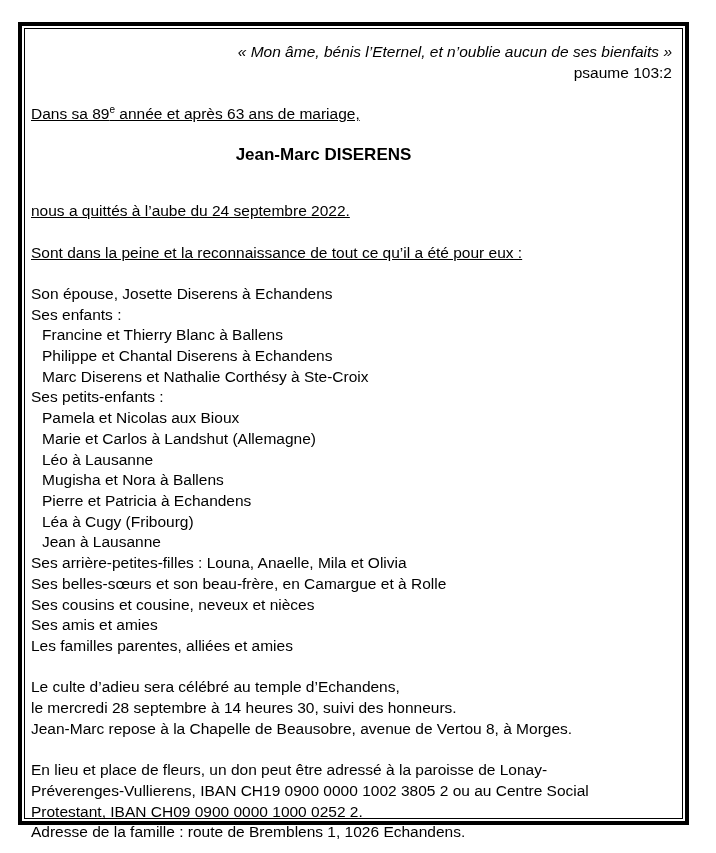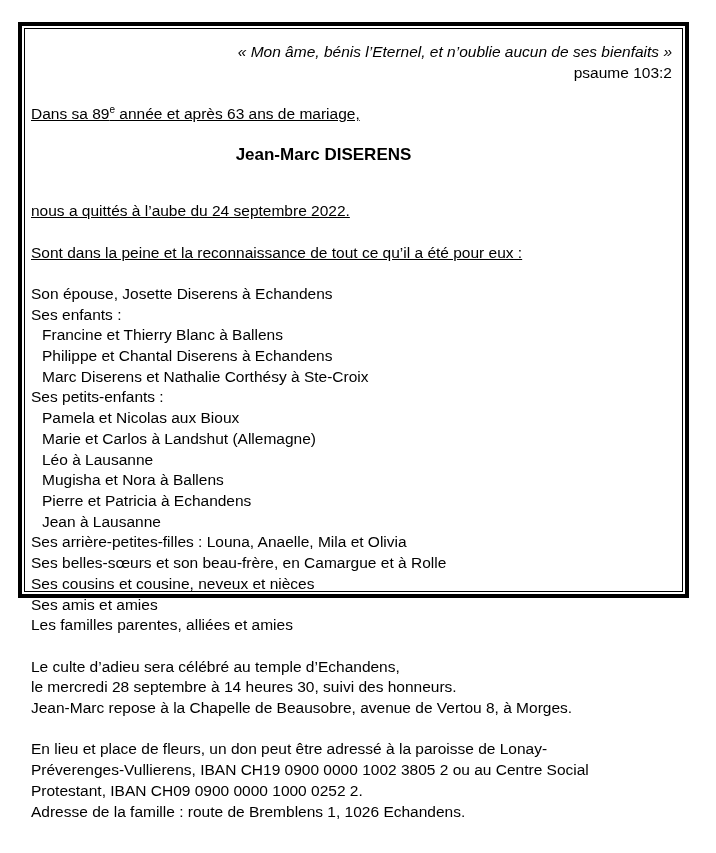--- a/index.html
+++ b/index.html
@@ -14,21 +14,21 @@
     color: #000000;
     font-family: "Liberation Sans", "DejaVu Sans", sans-serif;
     font-size: 15.5px;
     position: relative;
   }
   .frame-outer {
     position: absolute;
     left: 18px;
     top: 22px;
     width: 671px;
-    height: 576px;
+    height: 803px;
     box-sizing: border-box;
     border: 4px solid var(--border-color, #000);
   }
   .frame-inner {
     position: absolute;
     inset: 2px;
     border: 1.5px solid var(--border-color, #000);
     box-sizing: border-box;
     padding: 13px 10px 0 6px;
     line-height: 20.7px;
@@ -95,20 +95,21 @@
         <div class="tline"><span>Ses enfants :</span></div>
         <div class="tline indent"><span>Francine et Thierry </span><b>Blanc</b><span> à Ballens</span></div>
         <div class="tline indent"><span>Philippe et Chantal </span><b>Diserens</b><span> à Echandens</span></div>
         <div class="tline indent"><span>Marc </span><b>Diserens</b><span> et Nathalie </span><b>Corthésy</b><span> à Ste-Croix</span></div>
         <div class="tline"><span>Ses petits-enfants :</span></div>
         <div class="tline indent"><span>Pamela et Nicolas aux Bioux</span></div>
         <div class="tline indent"><span>Marie et Carlos à Landshut (Allemagne)</span></div>
         <div class="tline indent"><span>Léo à Lausanne</span></div>
         <div class="tline indent"><span>Mugisha et Nora à Ballens</span></div>
         <div class="tline indent"><span>Pierre et Patricia à Echandens</span></div>
+        <div class="tline indent"><span>Léa à Cugy (Fribourg)</span></div>
         <div class="tline indent"><span>Jean à Lausanne</span></div>
         <div class="tline"><span>Ses arrière-petites-filles : Louna, Anaelle, Mila et Olivia</span></div>
         <div class="tline"><span>Ses belles-sœurs et son beau-frère, en Camargue et à Rolle</span></div>
         <div class="tline"><span>Ses cousins et cousine, neveux et nièces</span></div>
         <div class="tline"><span>Ses amis et amies</span></div>
         <div class="tline"><span>Les familles parentes, alliées et amies</span></div>
       </div>
 
     <div class="block" id="ceremony-lines">
         <div class="tline"><span>Le culte d’adieu sera célébré au temple d’Echandens,</span></div>

